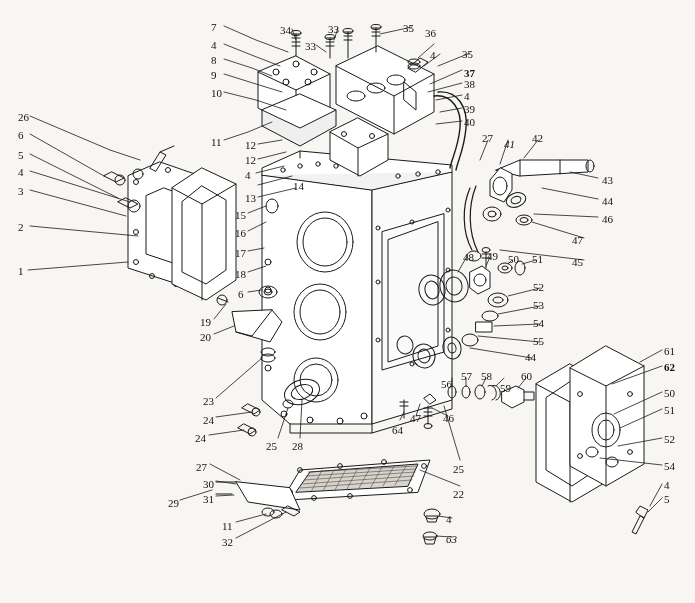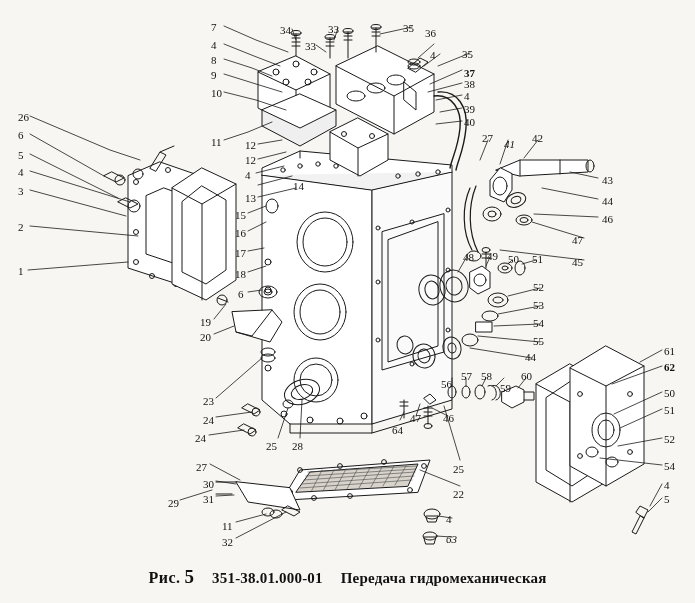--- a/index.html
+++ b/index.html
@@ -499,22 +499,14 @@
     <div class="callout" style="left:453px;top:489px;">22</div>
     <div class="callout" style="left:664px;top:494px;">5</div>
     <div class="callout" style="left:203px;top:494px;">31</div>
     <div class="callout" style="left:168px;top:498px;">29</div>
     <div class="callout" style="left:222px;top:521px;">11</div>
     <div class="callout" style="left:446px;top:514px;">4</div>
     <div class="callout" style="left:222px;top:537px;">32</div>
     <div class="callout" style="left:446px;top:534px;font-style:italic;">63</div>
   </div>
 
-  <div id="caption">
-    <span class="cap-row">
-      <span class="fig-label">Рис.</span>
-      <span class="fig-num">5</span>
-      <span class="fig-title">351-38.01.000-01</span>
-      <span class="fig-title">Передача  гидромеханическая</span>
-    </span>
-  </div>
 
 </div>
 
 </body></html>

